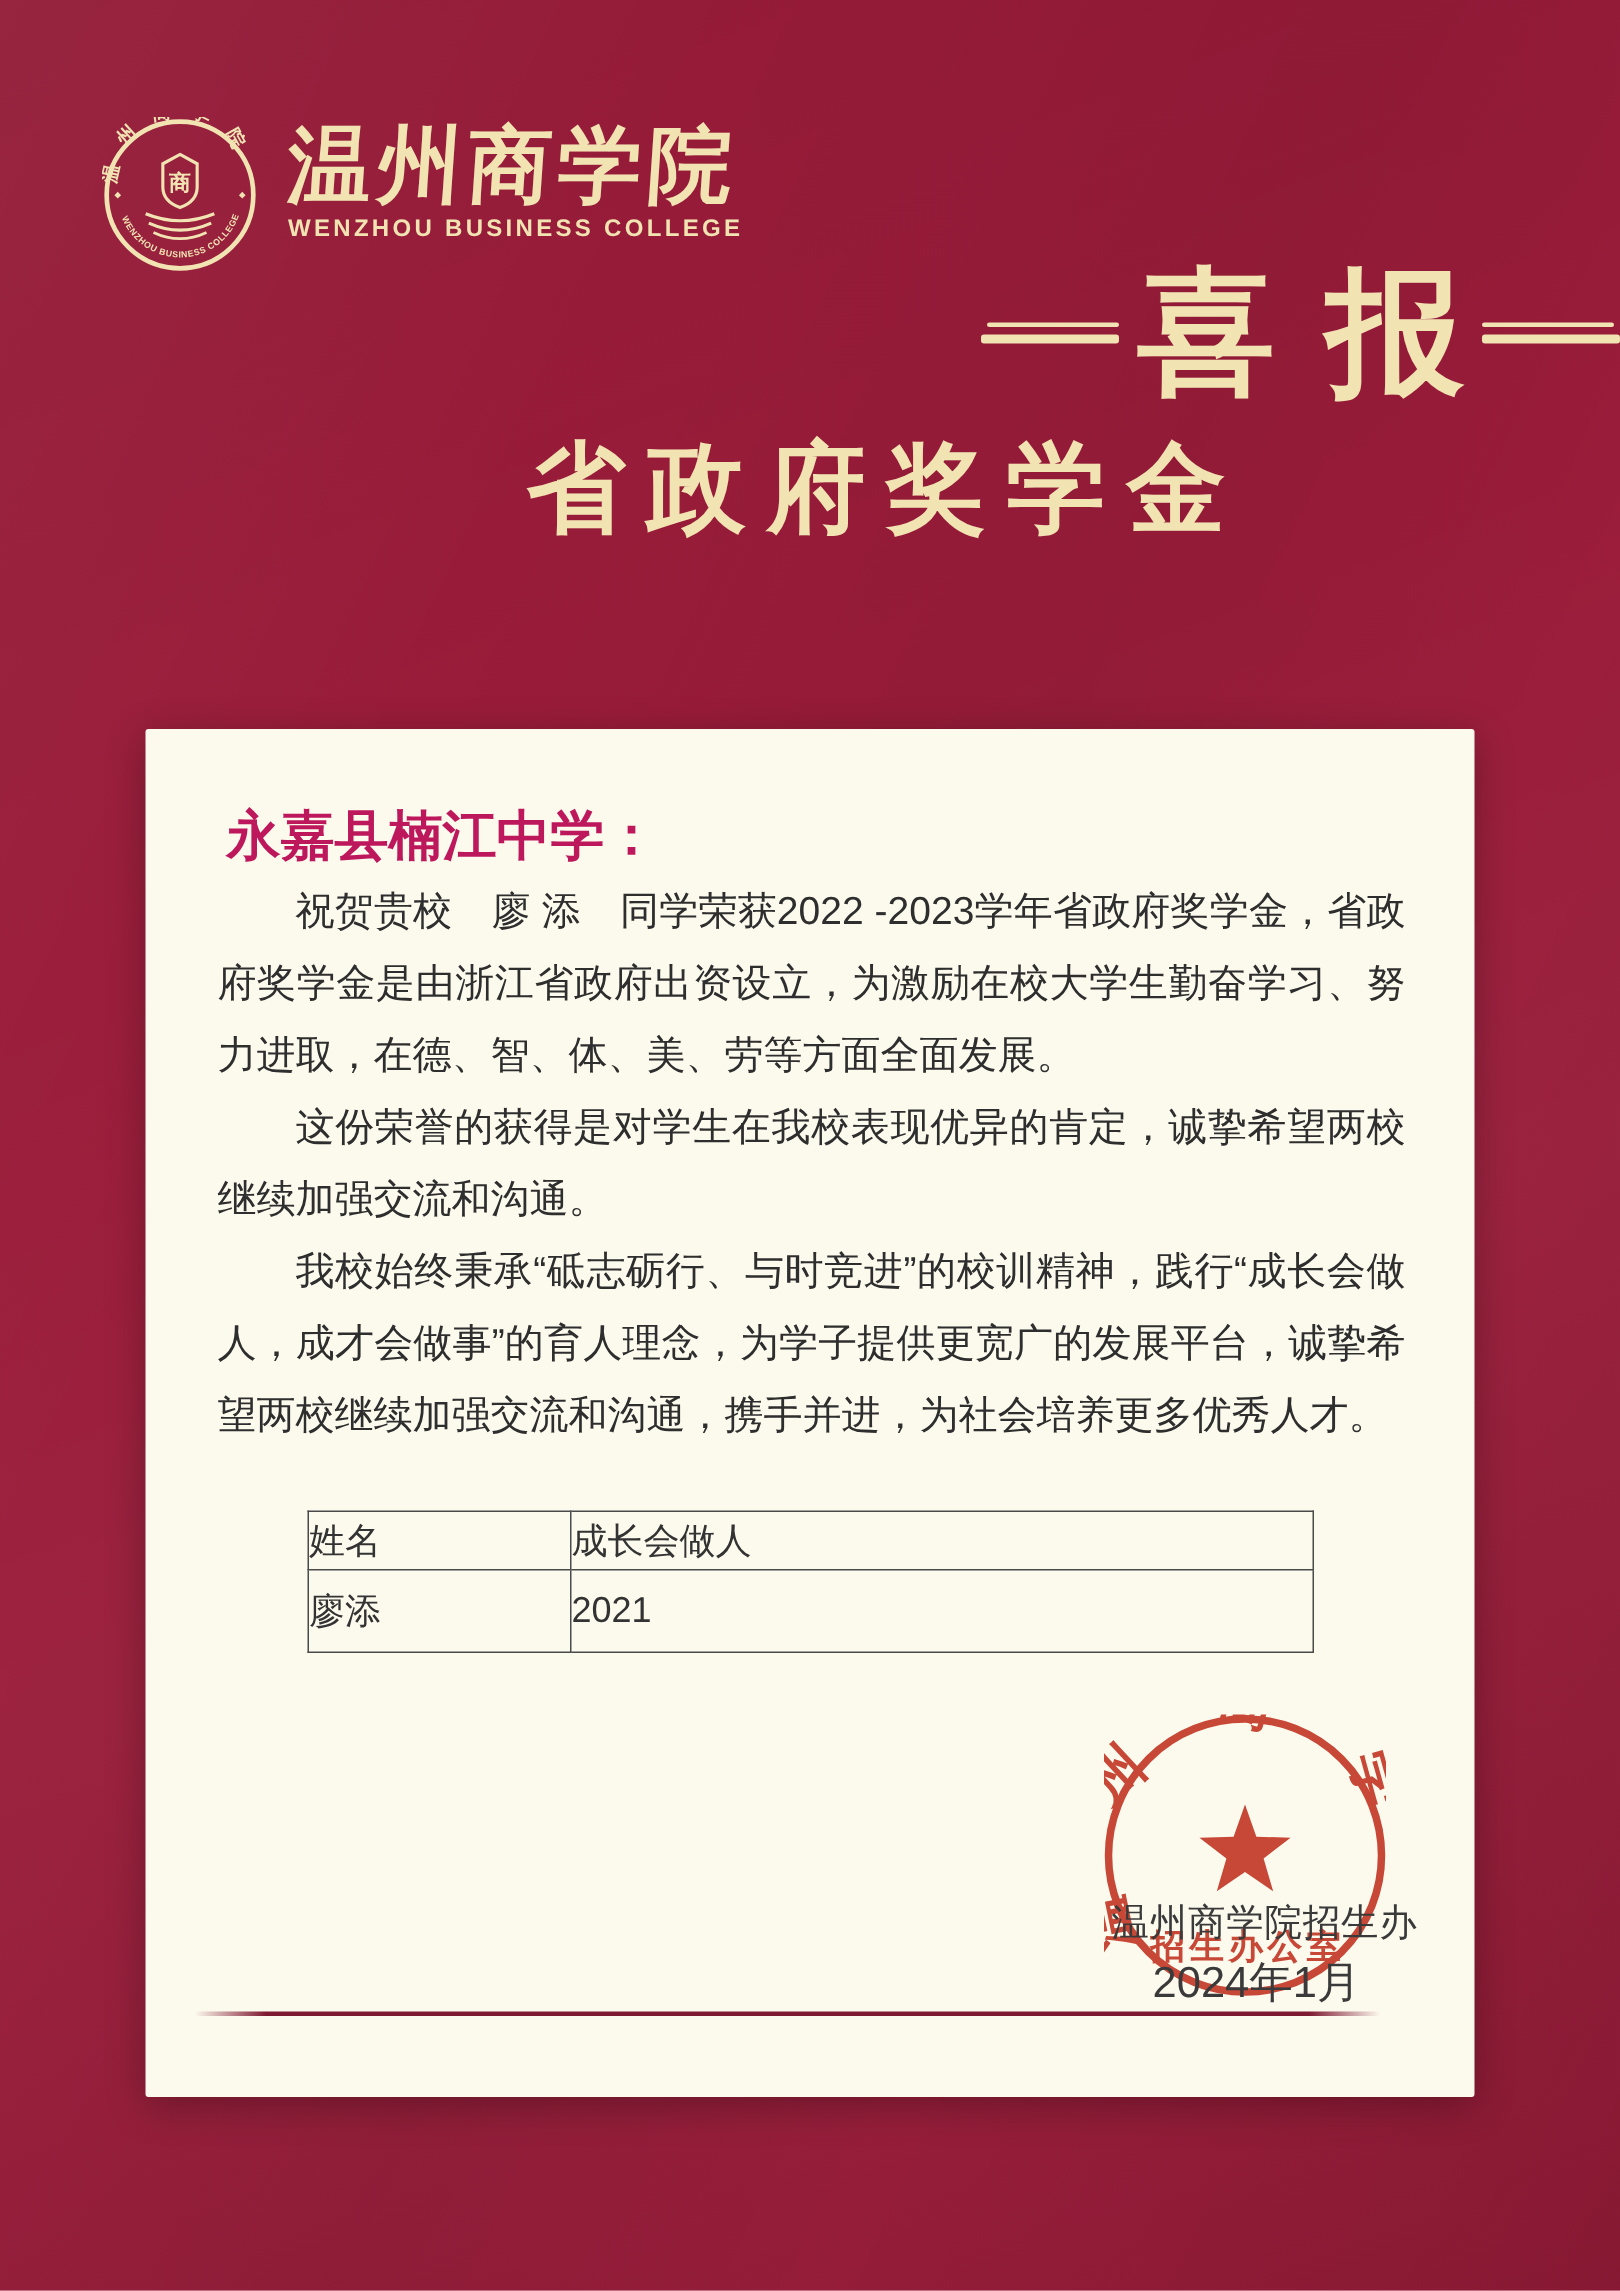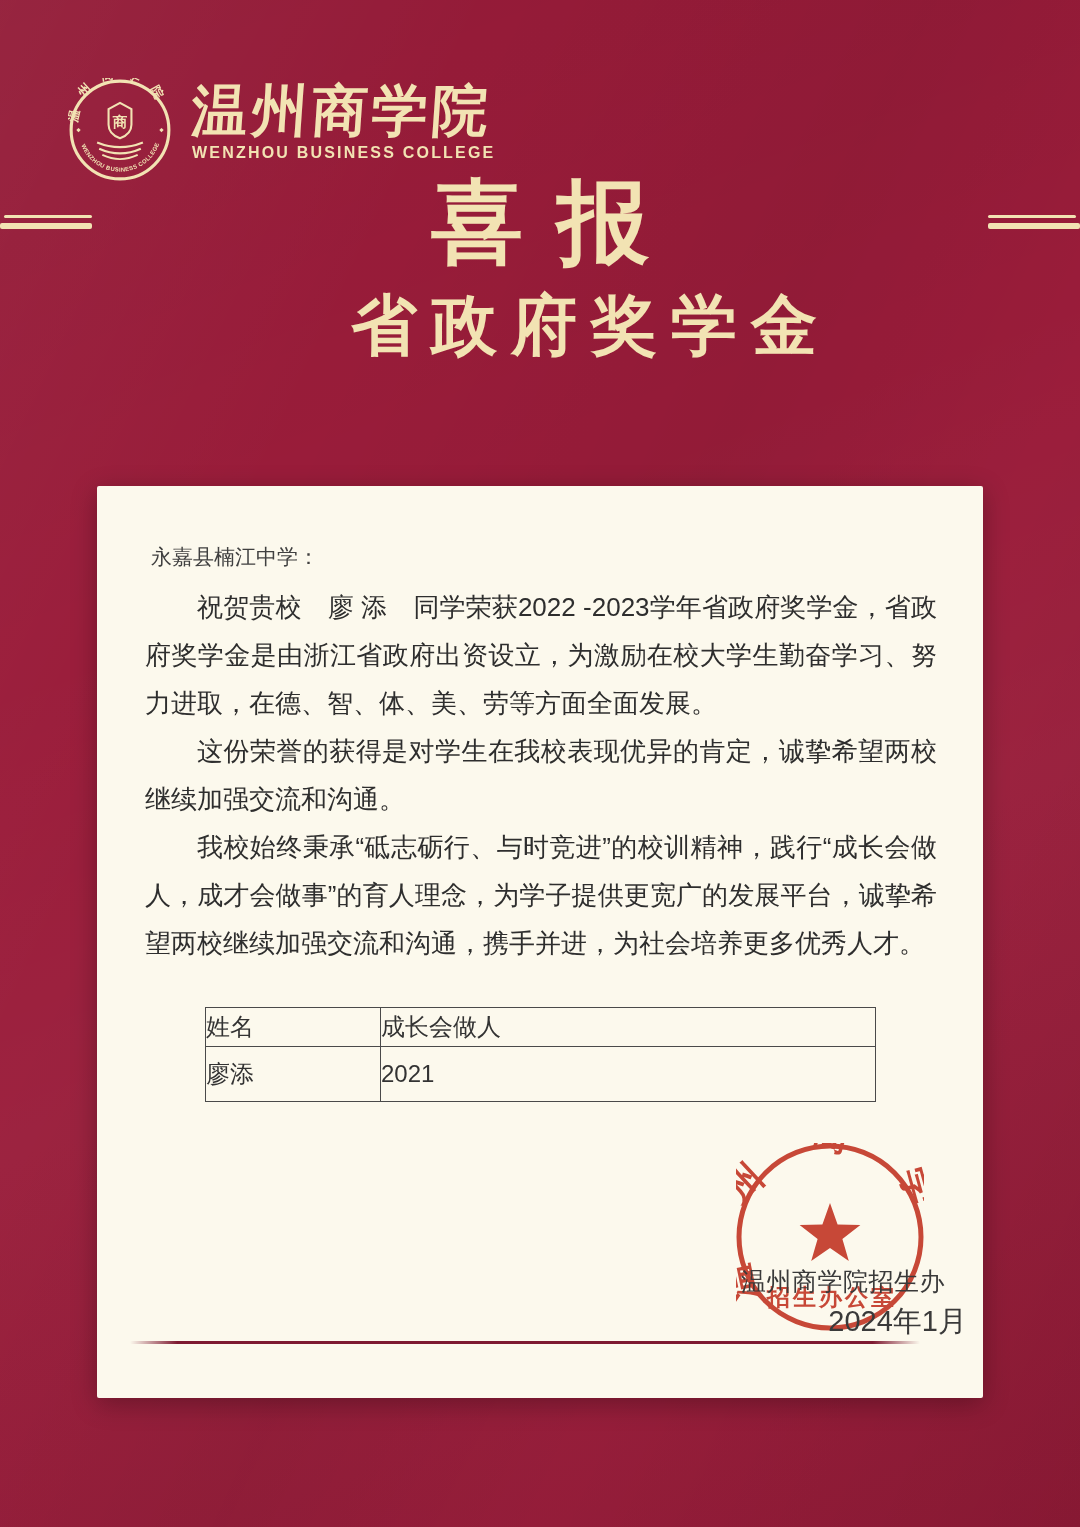--- a/index.html
+++ b/index.html
@@ -24,21 +24,21 @@
     font-weight:700;font-size:56px;line-height:60px;color:#F2E3B3;
     transform:skewX(-4deg);letter-spacing:4px;white-space:nowrap;
   }
   .logo-en{
     font-size:16px;font-weight:600;letter-spacing:2.2px;color:#F2E3B3;
     margin-top:4px;white-space:nowrap;
   }
   
   .title-row{
     position:absolute;left:0;top:180px;width:100%;
-    display:flex;align-items:center;justify-content:space-between;gap:12px;
+    display:flex;align-items:center;justify-content:flex-end;gap:12px;
   }
   .dash-group{display:flex;flex-direction:column;gap:5px;width:92px;}
   .dash{background:#F2E3B3;border-radius:2px;}
   .dash.thin{height:3px;width:88px;}
   .dash.thick{height:6px;width:92px;}
   .dash-group.left{align-items:flex-end;}
   .dash-group.right{align-items:flex-start;}
   h1.announce{
     margin:0;font-size:92px;line-height:84px;font-weight:900;color:#F2E3B3;
     letter-spacing:34px;margin-right:-34px;white-space:nowrap;
@@ -54,21 +54,21 @@
   }
   
   .letter-card{
     position:absolute;left:97px;top:486px;width:886px;height:912px;
     background:#FCF9ED;border-radius:2px;
     box-shadow:0 6px 26px rgba(0,0,0,0.28);
     padding:0;box-sizing:border-box;
   }
   .card-inner{padding:54px 46px 0 48px;}
   .salutation{
-    margin:0 0 9px 6px;font-size:21px;line-height:34px;font-weight:400;color:#404040;
+    margin:0 0 9px 6px;font-size:36px;line-height:34px;font-weight:700;color:#be185d;
   }
   .body-par{
     margin:0;font-size:26px;line-height:48px;color:#2e2e2e;
     text-align:justify;text-indent:2em;
   }
   
   table.grad-table{
     border-collapse:collapse;margin:40px 0 0 60px;width:670px;
     font-size:24px;color:#333;table-layout:fixed;
   }
@@ -79,21 +79,21 @@
   table.grad-table td{height:54px;}
   col.c-name{width:175px;}
   col.c-year{width:495px;}
   
   .seal-wrap{position:absolute;left:639px;top:657px;width:188px;height:188px;z-index:1;opacity:0.93;}
   .signature{
     position:absolute;left:644px;top:779px;z-index:2;
     font-size:25px;color:#3a3a3a;letter-spacing:0.5px;white-space:nowrap;
   }
   .date{
-    position:absolute;left:590px;top:816px;width:280px;z-index:2;
+    position:absolute;left:530px;top:816px;width:280px;z-index:2;
     font-size:29px;color:#3a3a3a;text-align:right;white-space:nowrap;
   }
   .bottom-line{
     position:absolute;left:33px;top:855px;width:790px;height:3px;
     background:linear-gradient(90deg, rgba(126,26,49,0) 0%, #7e1a31 6%, #7e1a31 94%, rgba(126,26,49,0) 100%);
     border-radius:2px;
   }
 </style>
 </head>
 <body>

